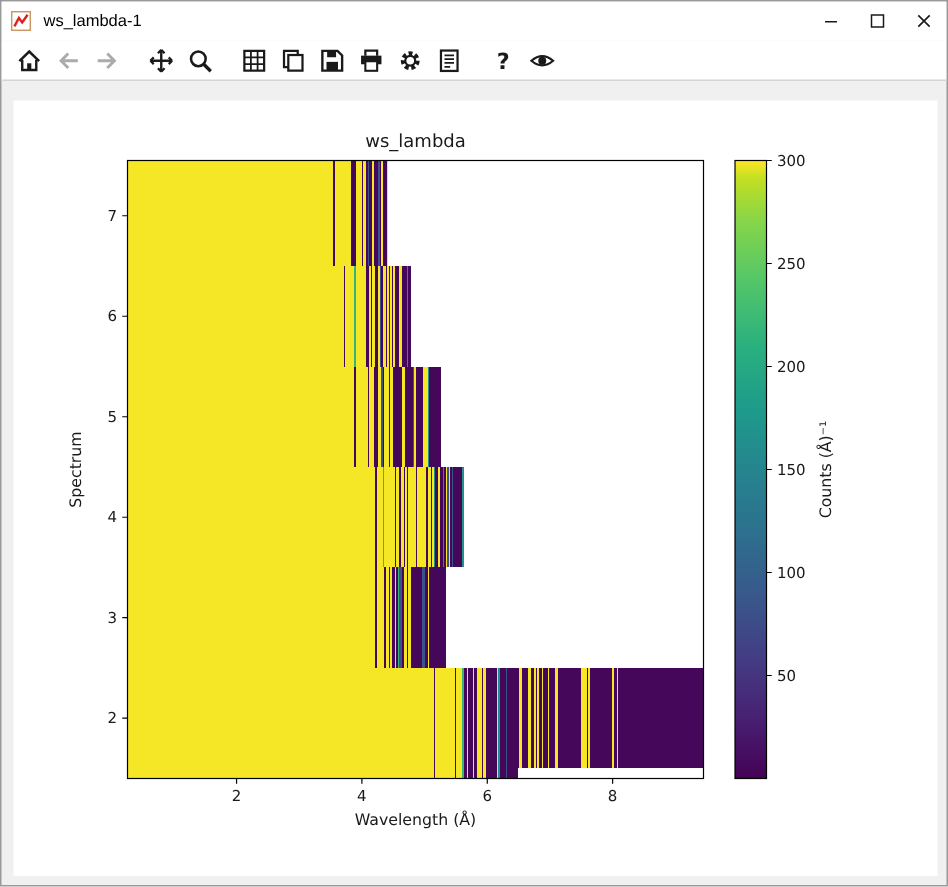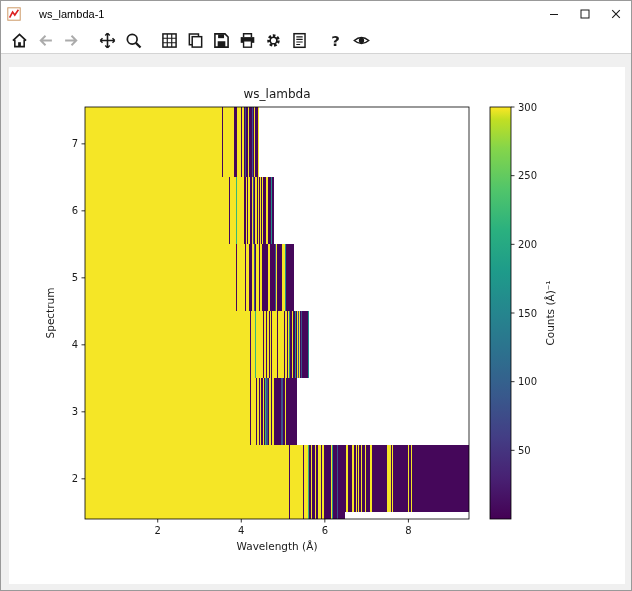--- a/index.html
+++ b/index.html
@@ -3,21 +3,21 @@
 <meta charset="utf-8">
 <style>
   html,body{margin:0;padding:0;background:#cfcfcf;}
   .window{
     width:632px;height:591px;box-sizing:border-box;border:1px solid #999;
     background:#f0f0f0;font-family:"Liberation Sans",sans-serif;
     position:relative;overflow:hidden;
   }
   .titlebar{height:26px;background:#ffffff;display:flex;align-items:center;}
   .app-icon{margin-left:6px;display:flex;align-items:center;}
-  .tb-title{font-size:11px;color:#000;margin-left:18px;white-space:nowrap;}
+  .tb-title{font-size:11px;color:#000;margin-left:8px;white-space:nowrap;}
   .controls{margin-left:auto;display:flex;height:100%;}
   .ctrl{width:31px;height:100%;display:flex;align-items:center;justify-content:center;
         background:none;border:none;padding:0;cursor:default;}
   .toolbar{height:26px;background:#ffffff;display:flex;align-items:center;
            padding-left:6px;border-bottom:1px solid #d4d4d4;}
   .tb-btn{width:24px;height:24px;display:flex;align-items:center;justify-content:center;
           background:none;border:none;padding:0;margin-right:2px;}
   .tb-btn.group{margin-left:10px;}
   .canvas-wrap{position:absolute;left:8px;top:66px;width:616px;height:517px;background:#ffffff;}
   svg text{user-select:none;}

